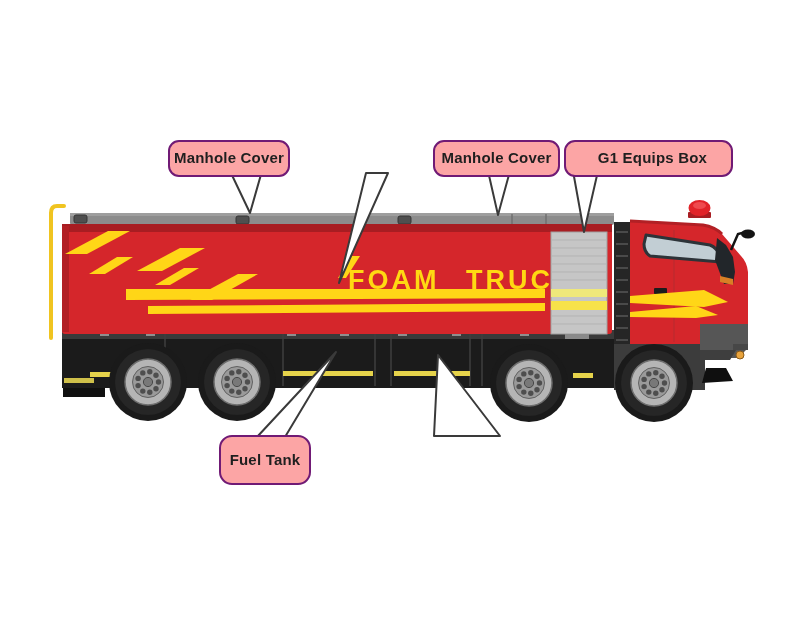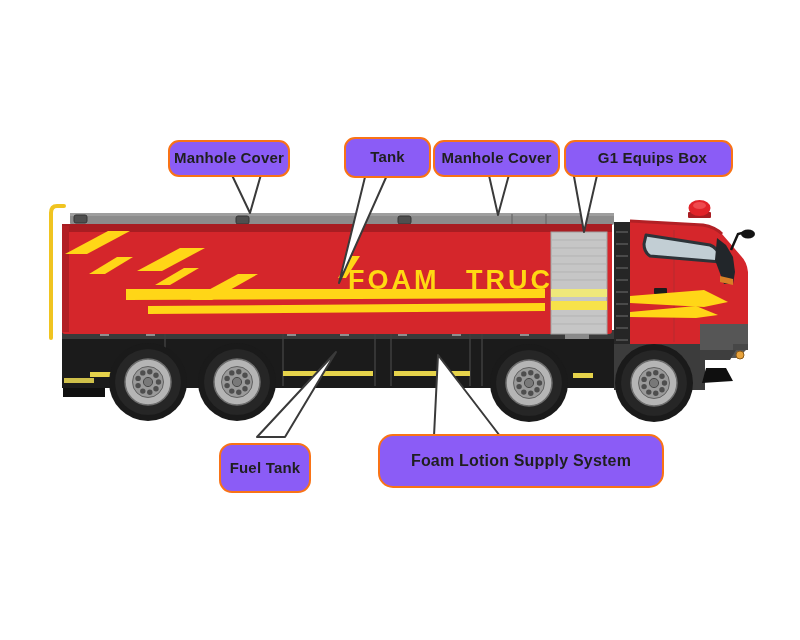--- a/index.html
+++ b/index.html
@@ -3,21 +3,21 @@
 <meta charset="utf-8">
 <style>
   html,body{margin:0;padding:0;background:#fff;}
   .canvas{
     position:relative;width:800px;height:640px;background:#ffffff;
     overflow:hidden;font-family:"Liberation Sans",sans-serif;
   }
   .truck-svg{position:absolute;left:0;top:0;}
   .callout{
     position:absolute;display:flex;align-items:center;justify-content:center;
-    background:#8b5cf6;border:2px solid #f97316;border-radius:11px;
+    background:#fca5a5;border:2px solid #701a75;border-radius:11px;
     font-weight:bold;color:#1f1f1f;font-size:15px;text-align:center;
     line-height:1.1;letter-spacing:.2px;
   }
 </style>
 </head>
 <body>
 
 <div class="canvas">
 
   <svg class="truck-svg" width="800" height="640" viewBox="0 0 800 640">
@@ -165,23 +165,21 @@
       <polygon points="366,173 388,173 339,283"></polygon>
       <polygon points="488,171 510,171 498,215"></polygon>
       <polygon points="573,171 598,171 584,232"></polygon>
       <polygon points="257,437 285,437 336,352"></polygon>
       <polygon points="434,436 500,436 438,355"></polygon>
     </g>
   </svg>
 
   <div class="callout" style="left:168px;top:140px;width:118px;height:33px;">Manhole Cover</div>
 
-  <div class="callout" style="left:344px;top:137px;width:83px;height:37px;">Tank</div>
 
   <div class="callout" style="left:433px;top:140px;width:123px;height:33px;">Manhole Cover</div>
 
   <div class="callout" style="left:564px;top:140px;width:157px;height:33px;padding-left:8px;">G1 Equips Box</div>
 
-  <div class="callout" style="left:219px;top:435px;width:88px;height:46px;border-radius:13px;margin-top:8px;">Fuel Tank</div>
+  <div class="callout" style="left:219px;top:435px;width:88px;height:46px;border-radius:13px;">Fuel Tank</div>
 
-  <div class="callout" style="left:378px;top:434px;width:282px;height:50px;border-radius:15px;font-size:16px;">Foam Lotion Supply System</div>
 
 </div>
 
 </body></html>

